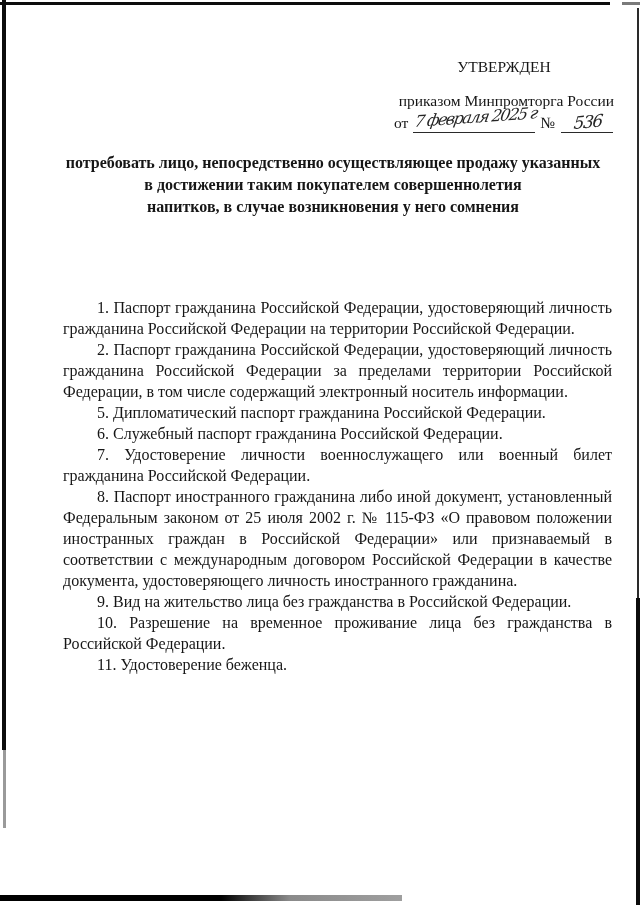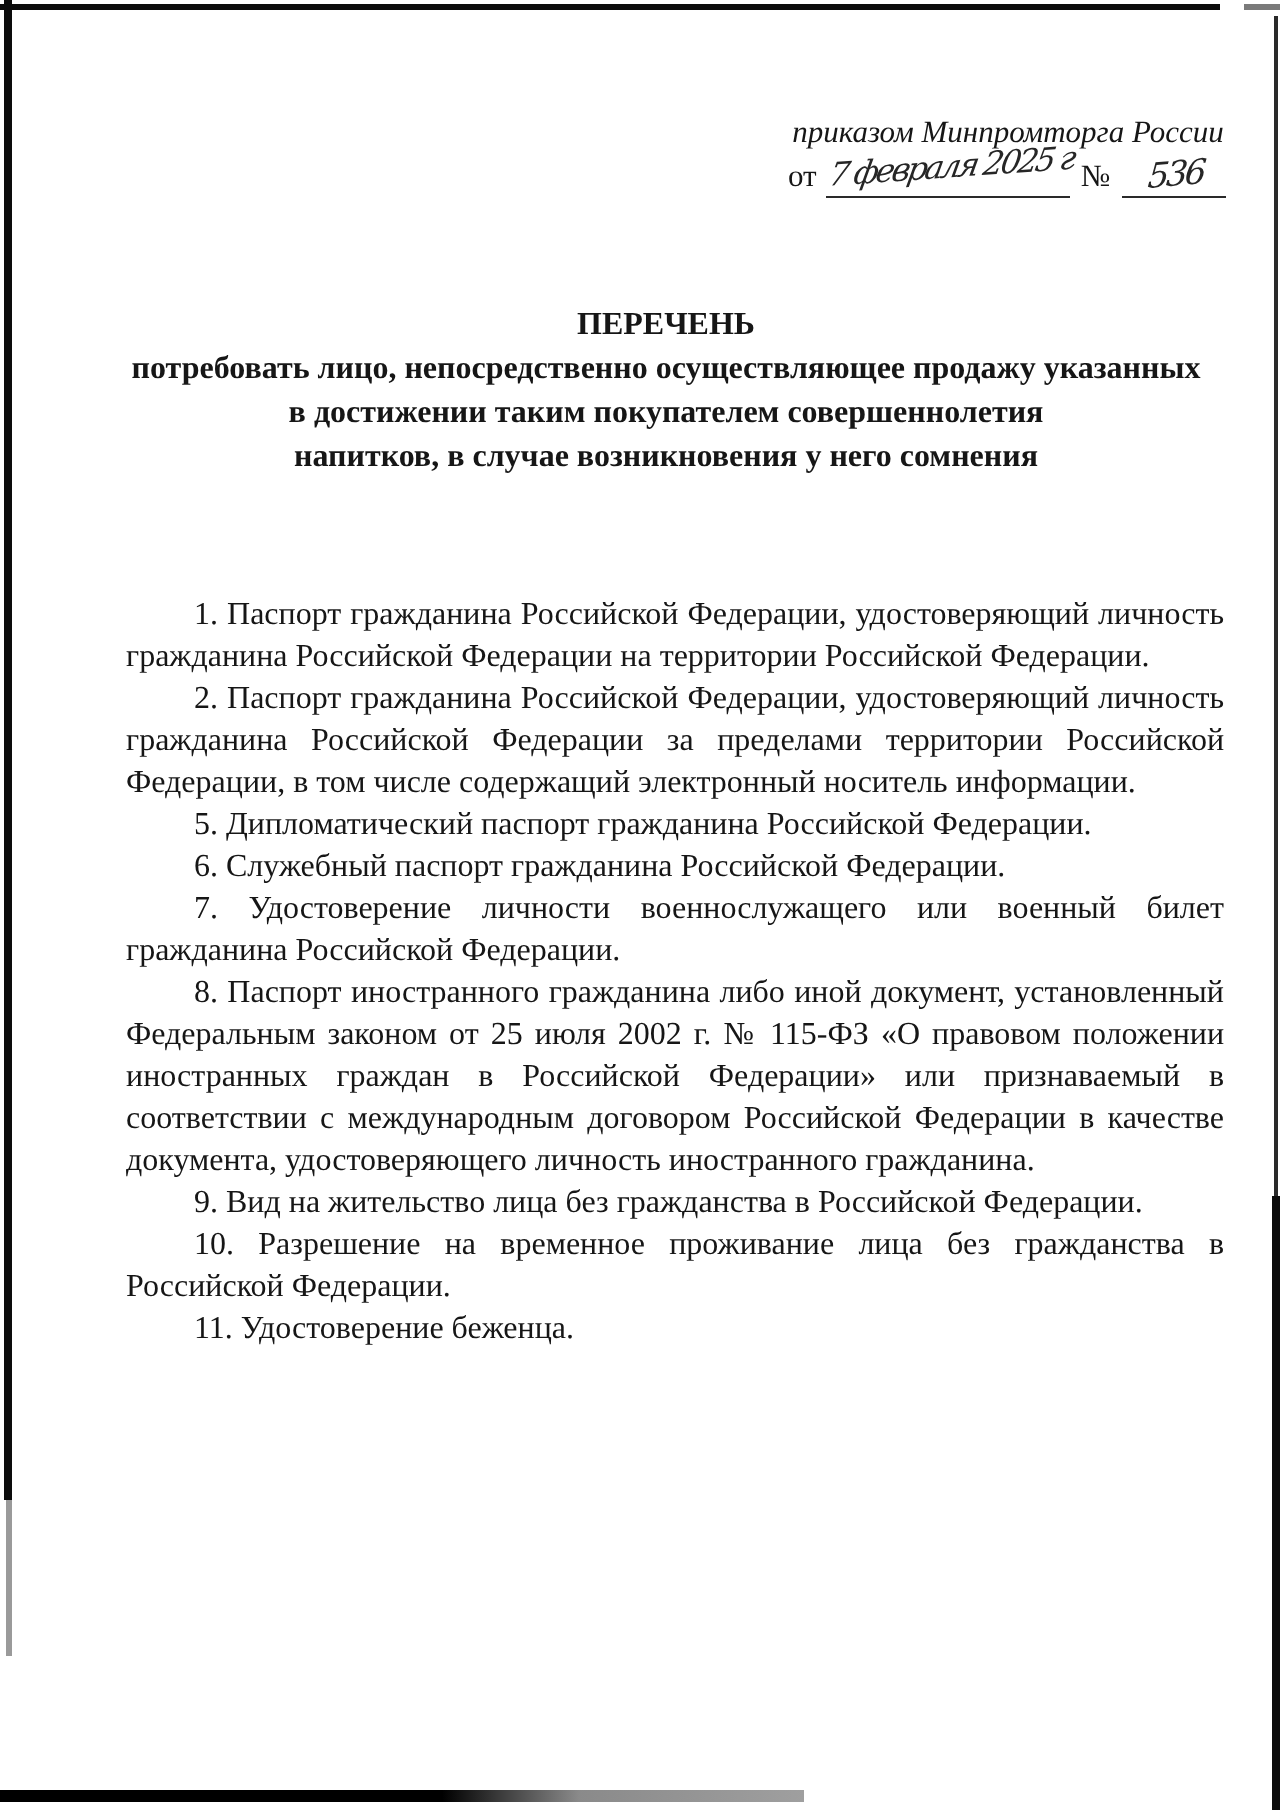--- a/index.html
+++ b/index.html
@@ -29,21 +29,21 @@
   
   .approval {
     position: absolute;
     top: 57px;
     right: 26px;
     width: 220px;
     font-size: 15.5px;
     line-height: 20px;
   }
   .approved-word { text-align: center; margin-bottom: 14px; }
-  .by-line { text-align: center; white-space: nowrap; margin-bottom: 2px; font-style: italic; }
+  .by-line { text-align: right; white-space: nowrap; margin-bottom: 2px; }
   .date-line { display: flex; align-items: flex-end; white-space: nowrap; }
   .hw-field {
     display: inline-block;
     border-bottom: 1.5px solid #2a2a2a;
     text-align: center;
     height: 18px;
     position: relative;
   }
   .hw-field-date { width: 122px; margin-left: 5px; margin-right: 5px; }
   .hw-field-num  { width: 52px;  margin-left: 6px; flex: 0 0 auto; }
@@ -93,31 +93,31 @@
 
   <div class="edge edge-top"></div>
   <div class="edge edge-top-right"></div>
   <div class="edge edge-left-black"></div>
   <div class="edge edge-left-gray"></div>
   <div class="edge edge-right-thin"></div>
   <div class="edge edge-right-thick"></div>
   <div class="edge edge-bottom"></div>
 
   <div class="approval">
+    <div class="approved-word">УТВЕРЖДЕН</div>
     <div class="by-line">приказом Минпромторга России</div>
     <div class="date-line">
       <span>от</span>
       <span class="hw-field hw-field-date"><span class="hw">7 февраля 2025 г</span></span>
       <span>№</span>
       <span class="hw-field hw-field-num"><span class="hw hw-num">536</span></span>
     </div>
   </div>
 
   <div class="title">
-    <div>ПЕРЕЧЕНЬ</div>
     <div>потребовать лицо, непосредственно осуществляющее продажу указанных</div>
     <div>в достижении таким покупателем совершеннолетия</div>
     <div>напитков, в случае возникновения у него сомнения</div>
   </div>
 
   <div class="body-text">
     <p>1. Паспорт гражданина Российской Федерации, удостоверяющий личность гражданина Российской Федерации на территории Российской Федерации.</p>
     <p>2. Паспорт гражданина Российской Федерации, удостоверяющий личность гражданина Российской Федерации за пределами территории Российской Федерации, в том числе содержащий электронный носитель информации.</p>
     <p>5. Дипломатический паспорт гражданина Российской Федерации.</p>
     <p>6. Служебный паспорт гражданина Российской Федерации.</p>

